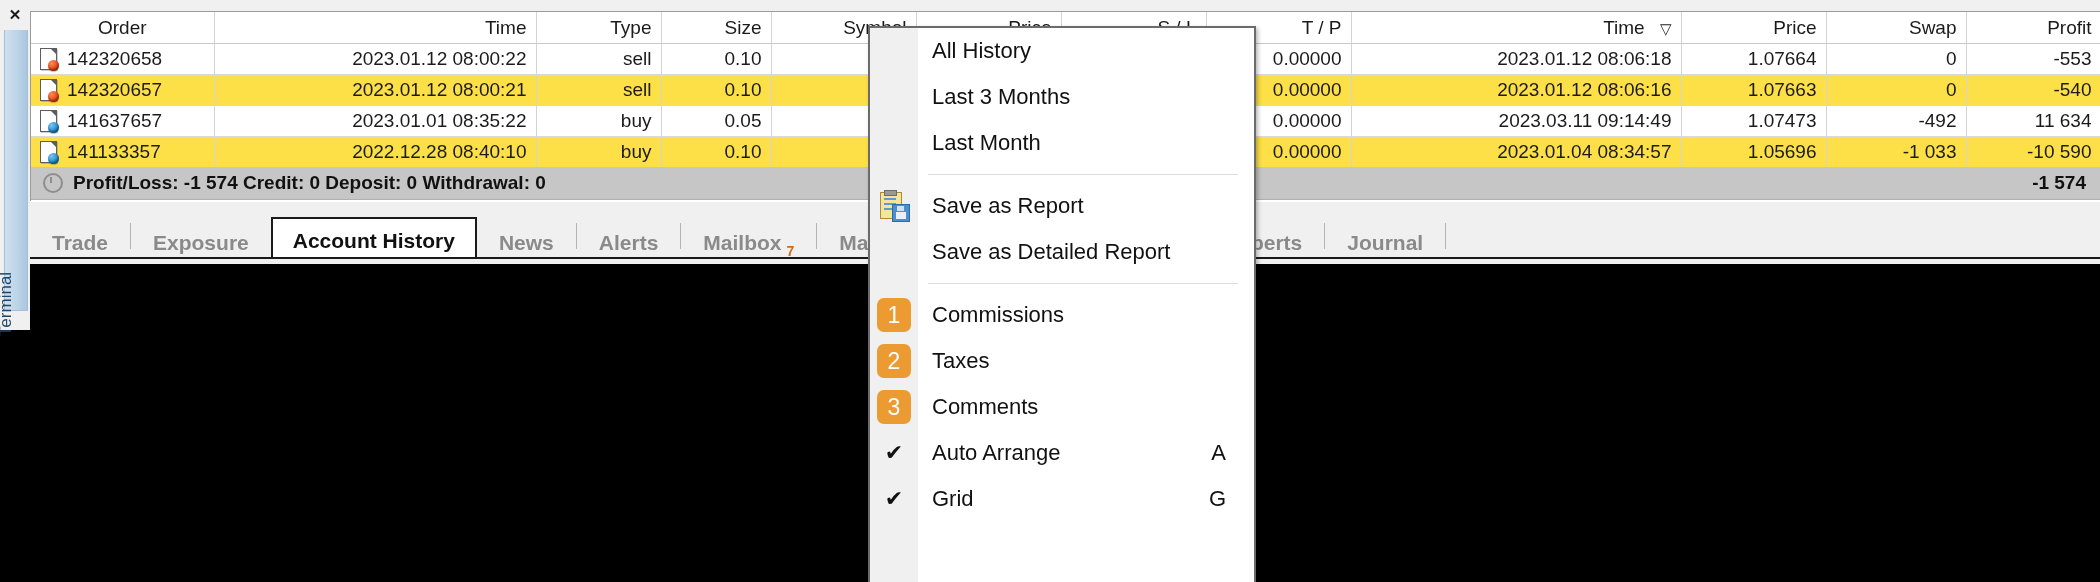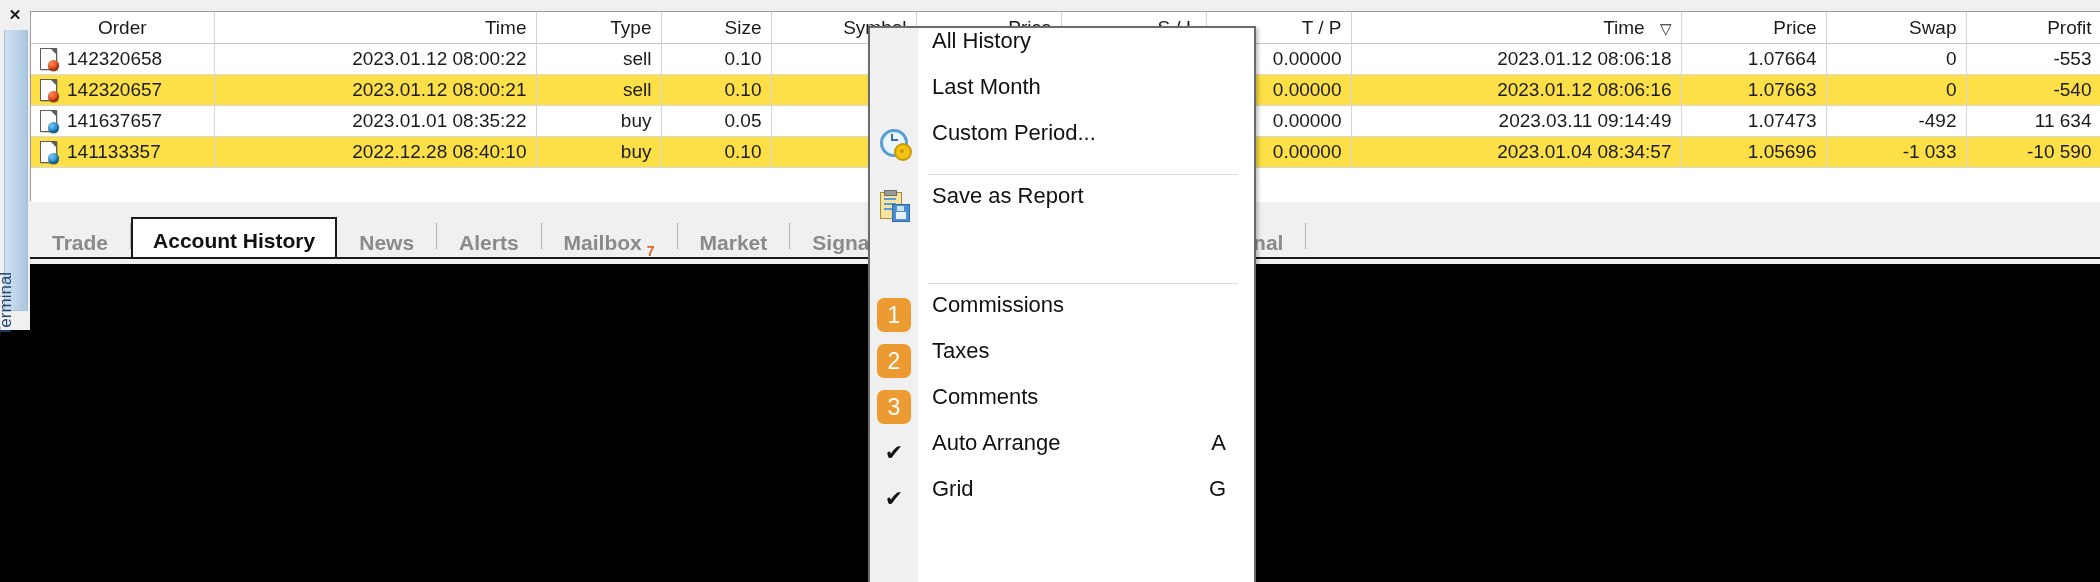--- a/index.html
+++ b/index.html
@@ -165,21 +165,21 @@
     border:2px solid #6b6b6b;
     border-bottom:none;
     box-sizing:border-box;
     box-shadow:2px 2px 4px rgba(0,0,0,.28);
     overflow:hidden;
   }
   .ctxmenu .gutter{
     position:absolute;left:0;top:0;width:48px;bottom:0;background:#f0f0f0;
   }
   .mitem{
-    position:relative;display:flex;align-items:flex-start;height:46px;
+    position:relative;display:flex;align-items:center;height:46px;
     font-size:22px;color:#111;
     padding-left:0;
   }
   .mitem .gutcell{
     width:48px;flex:0 0 48px;display:flex;align-items:center;justify-content:center;
     height:100%;
   }
   .mitem .mlabel{padding-left:14px;white-space:nowrap;}
   .mitem .mkey{margin-left:auto;padding-right:28px;font-size:22px;color:#111;}
   .msep{
@@ -371,28 +371,36 @@
           <td></td>
           <td>0.00000</td>
           <td>2023.01.04 08:34:57</td>
           <td>1.05696</td>
           <td>-1 033</td>
           <td>-10 590</td>
         </tr>
       </tbody>
     </table>
 
+    <div class="summary">
+      <span class="sicon"></span>
+      <span class="stext">Profit/Loss: -1 574   Credit: 0   Deposit: 0   Withdrawal: 0</span>
+      <span class="stotal">-1 574</span>
+    </div>
   </div>
 
   <div class="tabstrip">
     <div class="tabrow">
       <div class="tab">
           <span>Trade</span>
         </div>
       <div class="tabsep"></div>
+      <div class="tab">
+          <span>Exposure</span>
+        </div>
       <div class="tab active">
           <span>Account History</span>
         </div>
       <div class="tab">
           <span>News</span>
         </div>
       <div class="tabsep"></div>
       <div class="tab">
           <span>Alerts</span>
         </div>
@@ -429,52 +437,46 @@
 
   <div class="ctxmenu">
     <div class="gutter"></div>
 
     <div class="mitem">
       <span class="gutcell"></span>
       <span class="mlabel">All History</span>
     </div>
     <div class="mitem">
       <span class="gutcell"></span>
+      <span class="mlabel">Last 3 Months</span>
+    </div>
+    <div class="mitem">
+      <span class="gutcell"></span>
       <span class="mlabel">Last Month</span>
-    </div>
-    <div class="mitem">
-      <span class="gutcell">
-        <span class="clockicon">
-          <span class="ring"></span>
-            <span class="hand1"></span>
-            <span class="hand2"></span>
-            <span class="gear"></span>
-        </span>
-      </span>
-      <span class="mlabel">Custom Period...</span>
     </div>
 
     <div class="msep"></div>
 
     <div class="mitem">
       <span class="gutcell">
         <span class="reporticon">
           <span class="clip">
               <span class="l1"></span>
               <span class="l2"></span>
               <span class="l3"></span>
             </span>
           <span class="top"></span>
             <span class="disk"></span>
         </span>
       </span>
       <span class="mlabel">Save as Report</span>
     </div>
     <div class="mitem">
       <span class="gutcell"></span>
+      <span class="mlabel">Save as Detailed Report</span>
     </div>
 
     <div class="msep"></div>
 
     <div class="mitem">
       <span class="gutcell">
         <span class="badge">1</span>
       </span>
       <span class="mlabel">Commissions</span>
     </div>

